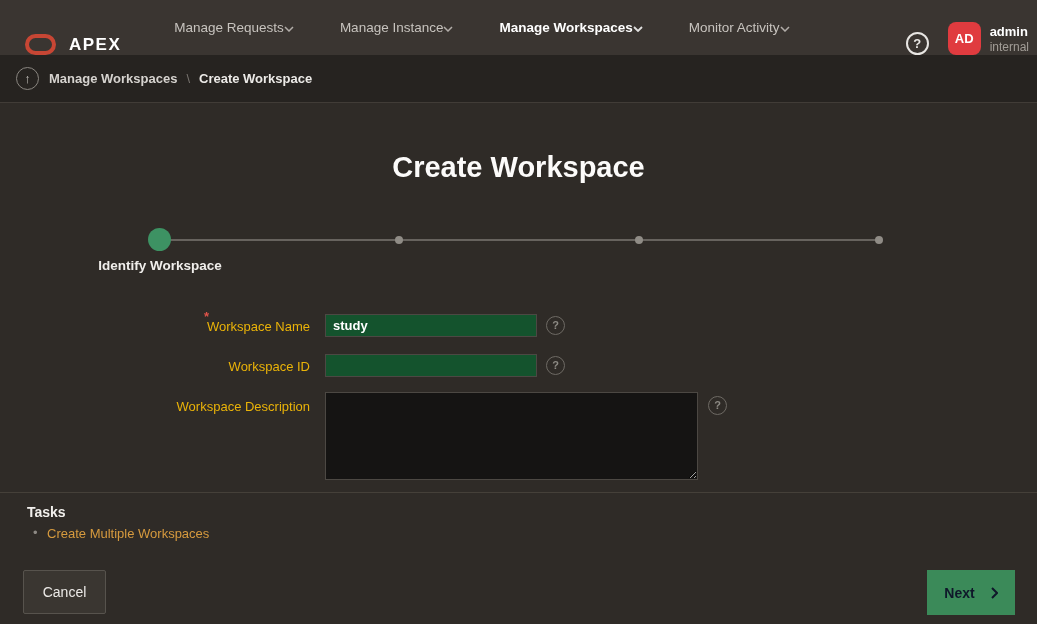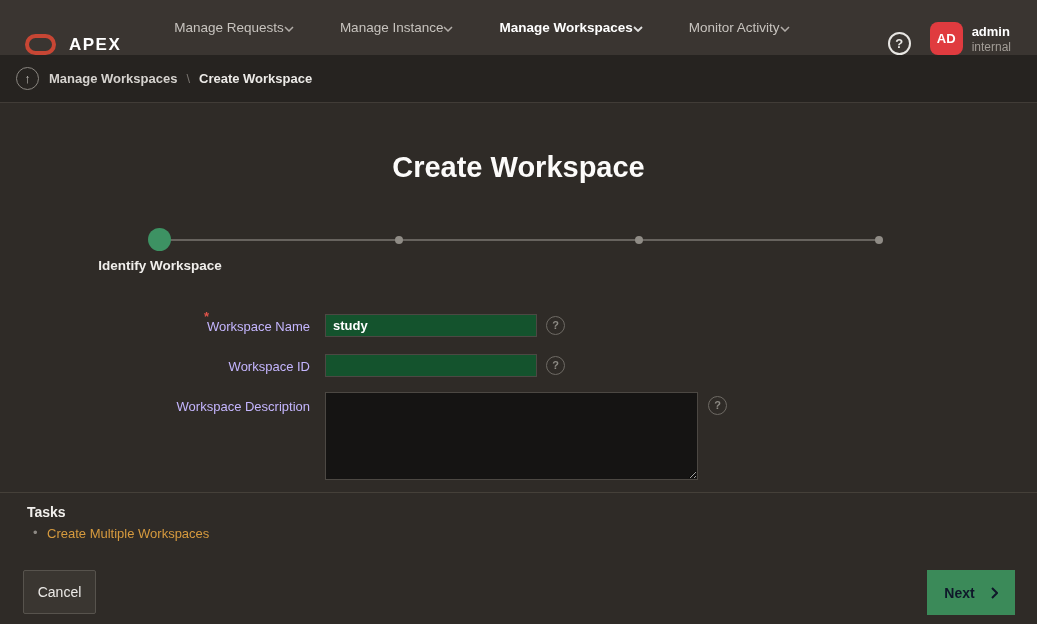--- a/index.html
+++ b/index.html
@@ -34,21 +34,21 @@
   .help-btn {
     width:23px; height:23px; border:2px solid #e8e6e3; border-radius:50%;
     color:#e8e6e3; font-size:13px; font-weight:700; line-height:19px;
     text-align:center; margin-right:19px; cursor:pointer; flex:0 0 auto;
   }
   .avatar {
     width:33px; height:33px; background:#e03b3f; border-radius:8px;
     color:#fff; font-size:13px; font-weight:700; display:flex;
     align-items:center; justify-content:center; flex:0 0 auto; cursor:pointer;
   }
-  .user-block { margin-left:9px; margin-right:26px; line-height:1.25; cursor:pointer; }
+  .user-block { margin-left:9px; margin-right:8px; line-height:1.25; cursor:pointer; }
   .user-name { color:#ffffff; font-size:13px; font-weight:700; }
   .user-context { color:#a29d97; font-size:12px; }
 
   
   .crumb-bar {
     position:absolute; top:55px; left:0; width:100%; height:48px;
     background:#262320; border-bottom:1px solid #413c37;
     display:flex; align-items:center; padding-left:16px;
   }
   .up-btn {
@@ -75,21 +75,21 @@
   .step-dot { position:absolute; top:236px; width:8px; height:8px; border-radius:50%; background:#908c86; }
   .step-dot.d2 { left:395px; } .step-dot.d3 { left:635px; } .step-dot.d4 { left:875px; }
   .step-label {
     position:absolute; top:258px; left:40px; width:240px; text-align:center;
     color:#f0eeeb; font-size:13.5px; font-weight:700;
   }
 
   
   .field-label {
     position:absolute; left:60px; width:250px; text-align:right;
-    color:#c4b5fd; font-size:13px;
+    color:#eab308; font-size:13px;
   }
   .req-marker { position:absolute; left:204px; top:309px; color:#e0534a; font-size:13px; font-weight:700; }
   .text-input {
     position:absolute; left:325px; width:212px; height:23px;
     background:#14532d; border:1px solid #4c4843; color:#ffffff;
     font-family:"Liberation Sans", sans-serif; font-size:13px; font-weight:600;
     padding:0 7px; outline:none;
   }
   .help-icon {
     position:absolute; width:19px; height:19px; border:1px solid #6e6a64;
@@ -104,21 +104,21 @@
   }
 
   
   .tasks-divider { position:absolute; top:492px; left:0; width:100%; height:1px; background:#454039; }
   .tasks-heading { position:absolute; top:504px; left:27px; color:#f2f0ed; font-size:14px; font-weight:700; }
   .task-bullet { position:absolute; top:525px; left:33px; color:#8d8984; font-size:13px; }
   .task-link { position:absolute; top:526px; left:47px; color:#d69a3e; font-size:13px; cursor:pointer; text-decoration:none; }
 
   
   .cancel-btn {
-    position:absolute; left:23px; top:570px; width:73px; height:44px;
+    position:absolute; left:23px; top:570px; width:83px; height:44px;
     background:#3a3631; border:1px solid #57534d; border-radius:2px;
     color:#eceae7; font-family:"Liberation Sans", sans-serif; font-size:14px;
     cursor:pointer;
   }
   .next-btn {
     position:absolute; left:927px; top:570px; width:88px; height:45px;
     background:#3b8a59; border:none; border-radius:0;
     color:#0f172a; font-family:"Liberation Sans", sans-serif; font-size:14px;
     font-weight:700; cursor:pointer;
     display:flex; align-items:center; justify-content:center; gap:16px;

